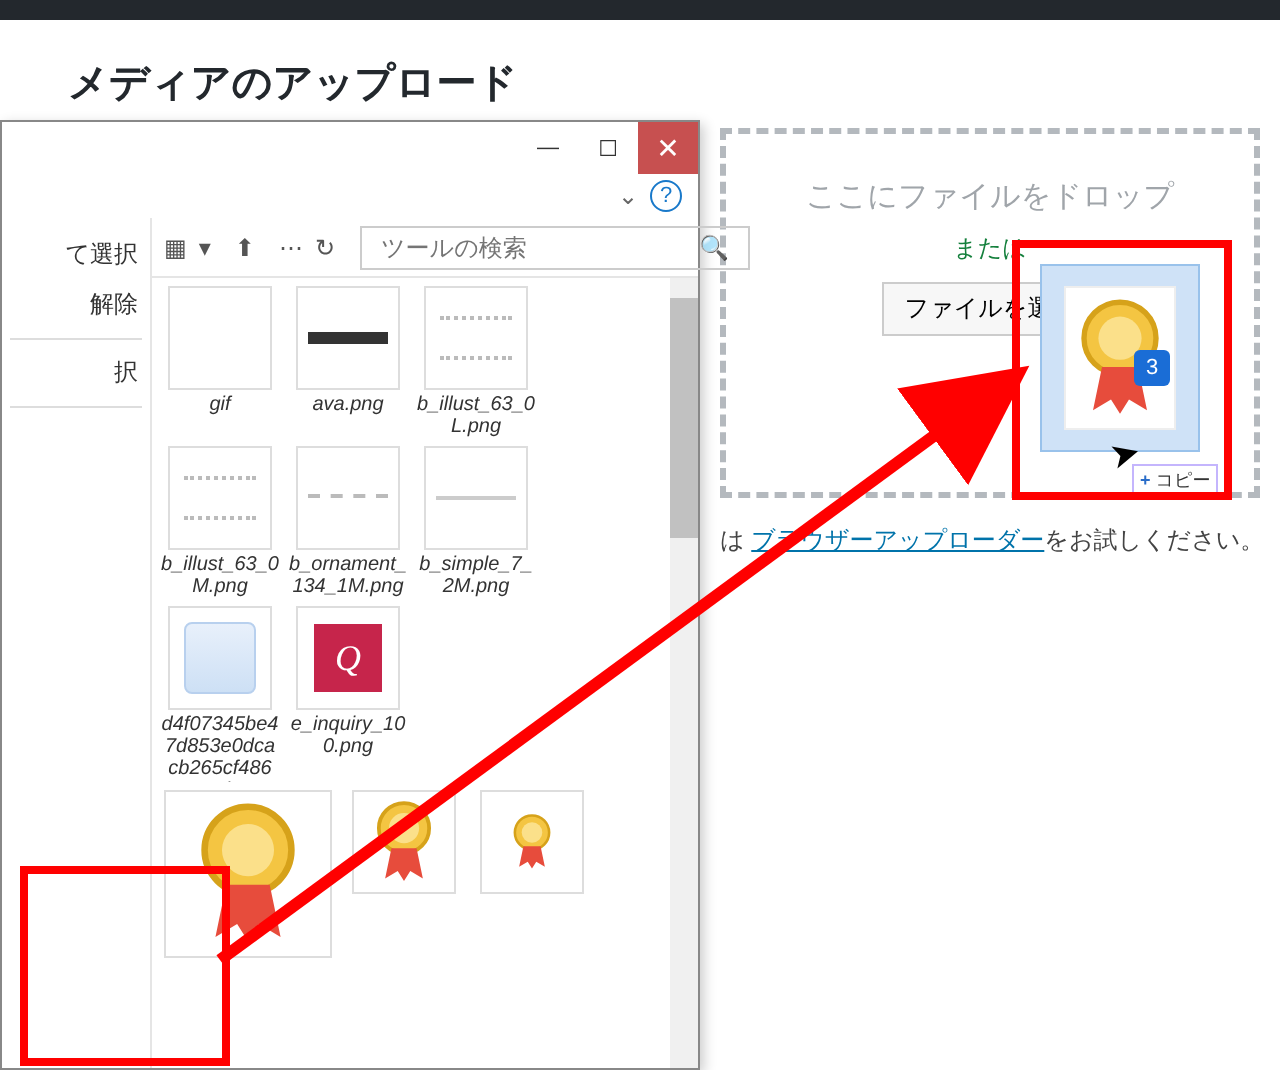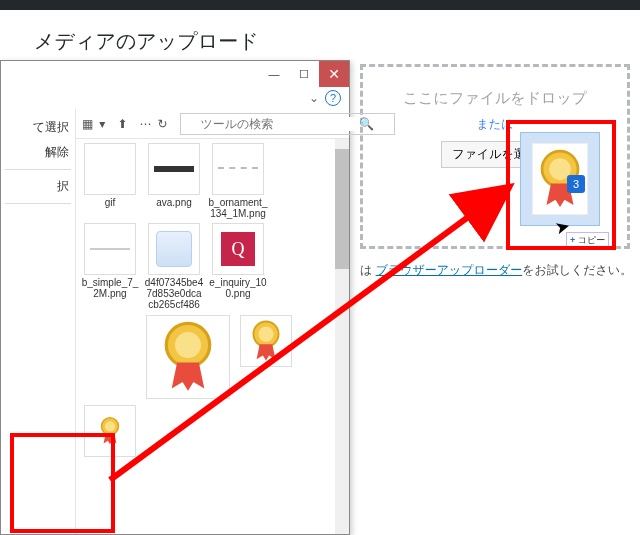--- a/index.html
+++ b/index.html
@@ -1,23 +1,23 @@
 <!DOCTYPE html>
 <html><head>
 <meta charset="utf-8">
 <style>
   * { box-sizing: border-box; margin: 0; padding: 0; }
   body { font-family: "Meiryo", "Yu Gothic", sans-serif; font-size: 12px; background: #fff; width: 640px; height: 535px; overflow: hidden; position: relative; }
   .top-bar { background: #23282d; height: 10px; width: 640px; }
-  .page-title { font-size: 20px; font-weight: normal; color: #23282d; padding: 18px 34px 14px; }
+  .page-title { font-size: 20px; font-weight: bold; color: #23282d; padding: 18px 34px 14px; }
 
   
   .drop-zone { position: absolute; left: 360px; top: 64px; right: 10px; height: 185px; border: 3px dashed #b4b9be; padding-top: 22px; text-align: center; }
   .drop-text { color: #a0a5aa; font-size: 15px; font-family: Liberation Mono, monospace; }
-  .drop-or { color: #3b82f6; font-size: 12px; margin: 8px 0; }
+  .drop-or { color: #15803d; font-size: 12px; margin: 8px 0; }
   .file-btn { background: #f7f7f7; border: 1px solid #ccc; padding: 4px 10px; font-size: 12px; cursor: pointer; }
   .note-line { position: absolute; left: 360px; top: 262px; font-size: 12px; color: #444; }
   .note-line a { color: #0073aa; }
 
   
   .explorer { position: absolute; top: 60px; left: 0; width: 350px; height: 475px; background: #fff; border: 1px solid #888; box-shadow: 2px 2px 6px rgba(0,0,0,.2); }
   .title-strip { height: 26px; display: flex; justify-content: flex-end; background: #fff; }
   .tbtn { width: 30px; height: 26px; display: flex; align-items: center; justify-content: center; font-size: 11px; }
   .tbtn.min { color: #333; }
   .tbtn.max { color: #333; }
@@ -26,26 +26,26 @@
   .help-row .chev { color: #666; }
   .help-row .q { width: 16px; height: 16px; border: 1px solid #1979ca; border-radius: 50%; color: #1979ca; display: flex; align-items: center; justify-content: center; font-size: 11px; }
 
   .sidebar { position: absolute; left: 0; top: 48px; bottom: 0; width: 75px; border-right: 1px solid #e5e5e5; padding: 6px 4px; font-size: 12px; color: #333; }
   .sidebar .side-item { padding: 4px 2px; white-space: nowrap; overflow: hidden; text-align: right; }
   .sidebar .hr { height: 1px; background: #ddd; margin: 4px 0; }
 
   .toolbar { position: absolute; left: 75px; right: 0; top: 48px; height: 30px; border-bottom: 1px solid #e5e5e5; display: flex; align-items: center; padding: 0 6px; gap: 6px; }
   .tool-ico { width: 18px; height: 18px; display: flex; align-items: center; justify-content: center; color: #555; font-size: 12px; }
   .sep { width: 1px; height: 18px; background: #ddd; }
-  .search-box { flex: 1; border: 1px solid #ccc; height: 22px; display: flex; align-items: center; padding: 0 20px; color: #888; gap: 4px; }
+  .search-box { flex: 1; border: 1px solid #ccc; height: 22px; display: flex; align-items: center; padding: 0 10px; color: #888; gap: 4px; }
   .search-box input { border: none; outline: none; font-size: 12px; flex: 1; }
   .mag { color: #888; }
 
   .grid { position: absolute; left: 75px; right: 14px; top: 78px; bottom: 0; overflow: hidden; padding: 4px; display: flex; flex-wrap: wrap; align-content: flex-start; gap: 4px 4px; }
-  .cell { width: 60px; text-align: center; font-size: 10px; color: #333; }
+  .cell { width: 60px; text-align: center; font-size: 10px; color: #333; font-style: italic; }
   .thumb { width: 52px; height: 52px; margin: 0 auto 2px; border: 1px solid #ddd; background: #fff; display: flex; align-items: center; justify-content: center; position: relative; overflow: hidden; }
   .cap { line-height: 1.1; word-break: break-all; max-height: 34px; overflow: hidden; }
 
   .scroll-track { position: absolute; right: 0; top: 78px; bottom: 0; width: 14px; background: #f0f0f0; }
   .scroll-thumb { width: 14px; height: 120px; background: #c1c1c1; margin-top: 10px; }
 
   
   .t-bar { width: 40px; height: 6px; background: #333; }
   .t-swirl { width: 36px; height: 22px; border-top: 2px dotted #bbb; border-bottom: 2px dotted #bbb; }
   .t-dash { width: 40px; height: 4px; border-top: 2px dashed #bbb; }
@@ -143,20 +143,32 @@
         <div class="cap">gif</div>
       </div>
       <div class="cell">
         <div class="thumb">
           <div class="t-bar"></div>
         </div>
         <div class="cap">ava.png</div>
       </div>
       <div class="cell">
         <div class="thumb">
+          <div class="t-swirl"></div>
+        </div>
+        <div class="cap">b_illust_63_0L.png</div>
+      </div>
+      <div class="cell">
+        <div class="thumb">
+          <div class="t-swirl"></div>
+        </div>
+        <div class="cap">b_illust_63_0M.png</div>
+      </div>
+      <div class="cell">
+        <div class="thumb">
           <div class="t-dash"></div>
         </div>
         <div class="cap">b_ornament_134_1M.png</div>
       </div>
       <div class="cell">
         <div class="thumb">
           <div class="t-line"></div>
         </div>
         <div class="cap">b_simple_7_2M.png</div>
       </div>

